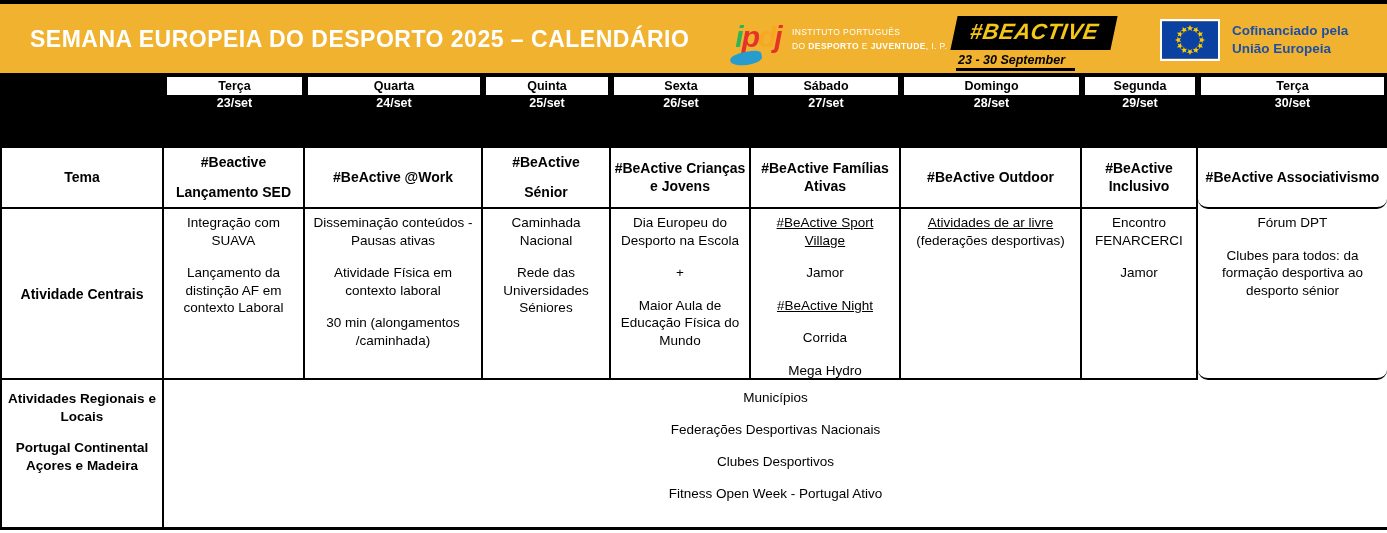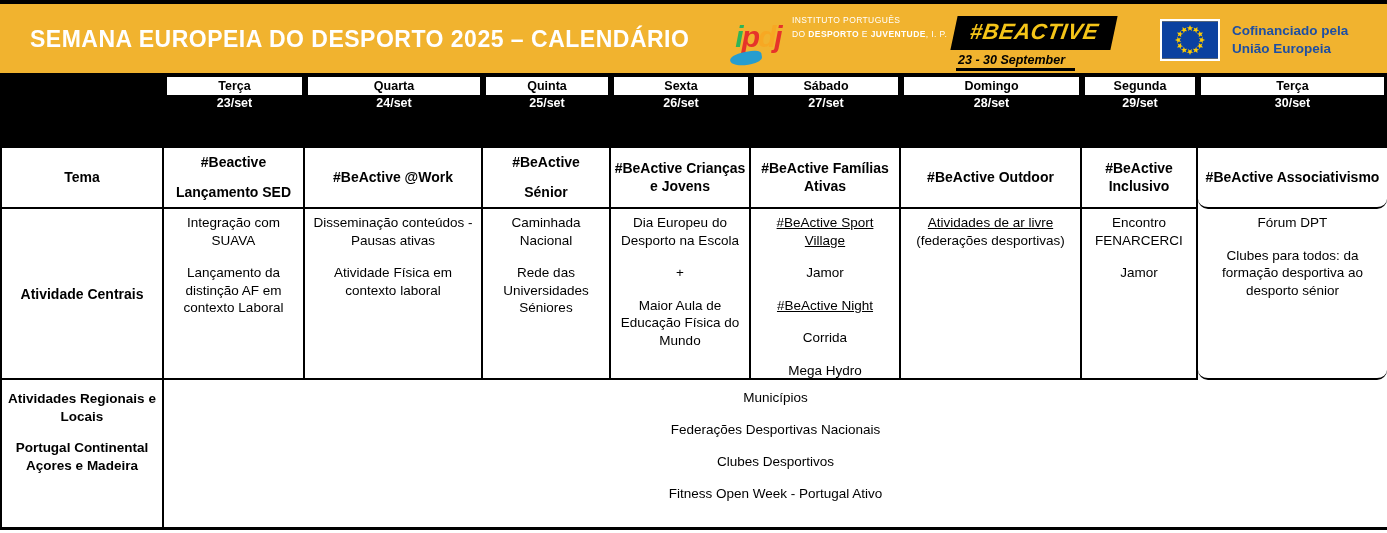--- a/index.html
+++ b/index.html
@@ -4,21 +4,21 @@
 <style>
   html,body { margin:0; padding:0; background:#fff; }
   .page { position:relative; width:1387px; height:533px; background:#fff; overflow:hidden;
           font-family:"Liberation Sans", sans-serif; color:#000; }
   .top-strip { height:4px; background:#000; }
   .banner { position:relative; height:69px; background:var(--banner-yellow,#F1B32F); }
   .title { position:absolute; left:30px; top:50%; transform:translateY(-50%);
            color:#fff; font-weight:bold; font-size:23px; letter-spacing:.5px; white-space:nowrap; }
 
   
-  .ipdj { position:absolute; left:733px; top:9px; display:flex; align-items:flex-start; gap:9px; }
+  .ipdj { position:absolute; left:733px; top:9px; display:flex; align-items:center; gap:9px; }
   .ipdj-glyph { position:relative; width:50px; height:52px; font-weight:bold; font-style:italic;
                 font-size:30px; line-height:48px; letter-spacing:-2px; text-align:center; }
   .ipdj-glyph .li-i { color:var(--ipdj-green,#2FB457); }
   .ipdj-glyph .li-p { color:var(--ipdj-red,#E6332A); }
   .ipdj-glyph .li-d { color:var(--ipdj-orange,#F7A823); }
   .ipdj-glyph .li-j { color:var(--ipdj-red,#E6332A); }
   .ipdj-splash { position:absolute; left:-3px; bottom:0; width:32px; height:13px;
                  background:var(--ipdj-blue,#1B9CD8); border-radius:60% 40% 50% 70%;
                  transform:rotate(-10deg); opacity:.95; }
   .ipdj-text { color:#fff; font-size:8.5px; letter-spacing:.4px; line-height:1.7; white-space:nowrap; }
@@ -206,20 +206,21 @@
       <div class="bcell first cent-label">
         <div>Atividade Centrais</div>
       </div>
       <div class="bcell cent-cell">
         <div class="cent-p">Integração com SUAVA</div>
         <div class="cent-p">Lançamento da distinção AF em contexto Laboral</div>
       </div>
       <div class="bcell cent-cell">
         <div class="cent-p">Disseminação conteúdos - Pausas ativas</div>
         <div class="cent-p">Atividade Física em contexto laboral</div>
+        <div class="cent-p">30 min (alongamentos /caminhada)</div>
       </div>
       <div class="bcell cent-cell">
         <div class="cent-p">Caminhada Nacional</div>
         <div class="cent-p">Rede das Universidades Séniores</div>
       </div>
       <div class="bcell cent-cell">
         <div class="cent-p">Dia Europeu do Desporto na Escola</div>
         <div class="cent-p">+</div>
         <div class="cent-p">Maior Aula de Educação Física do Mundo</div>
       </div>

